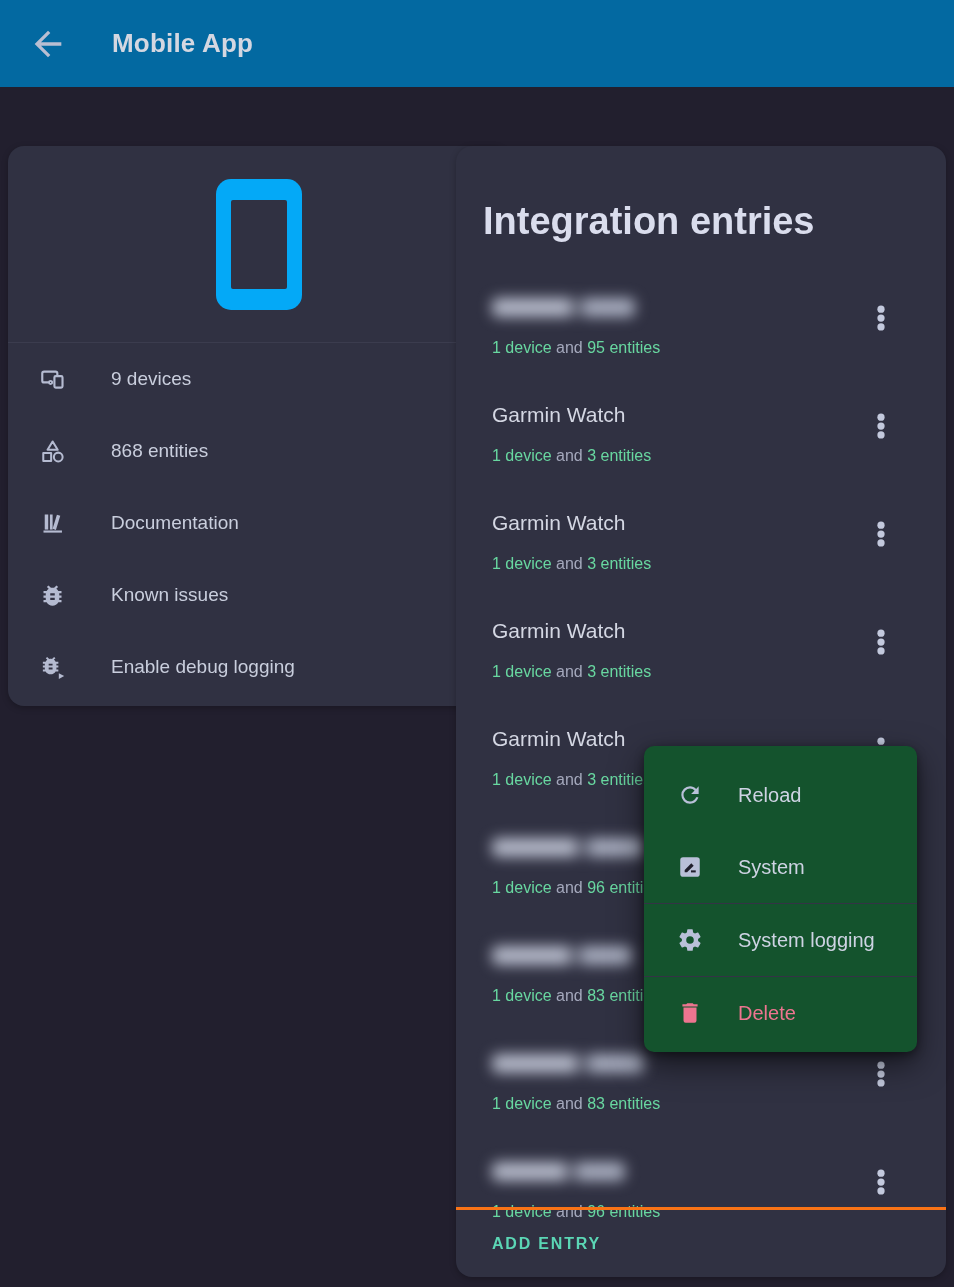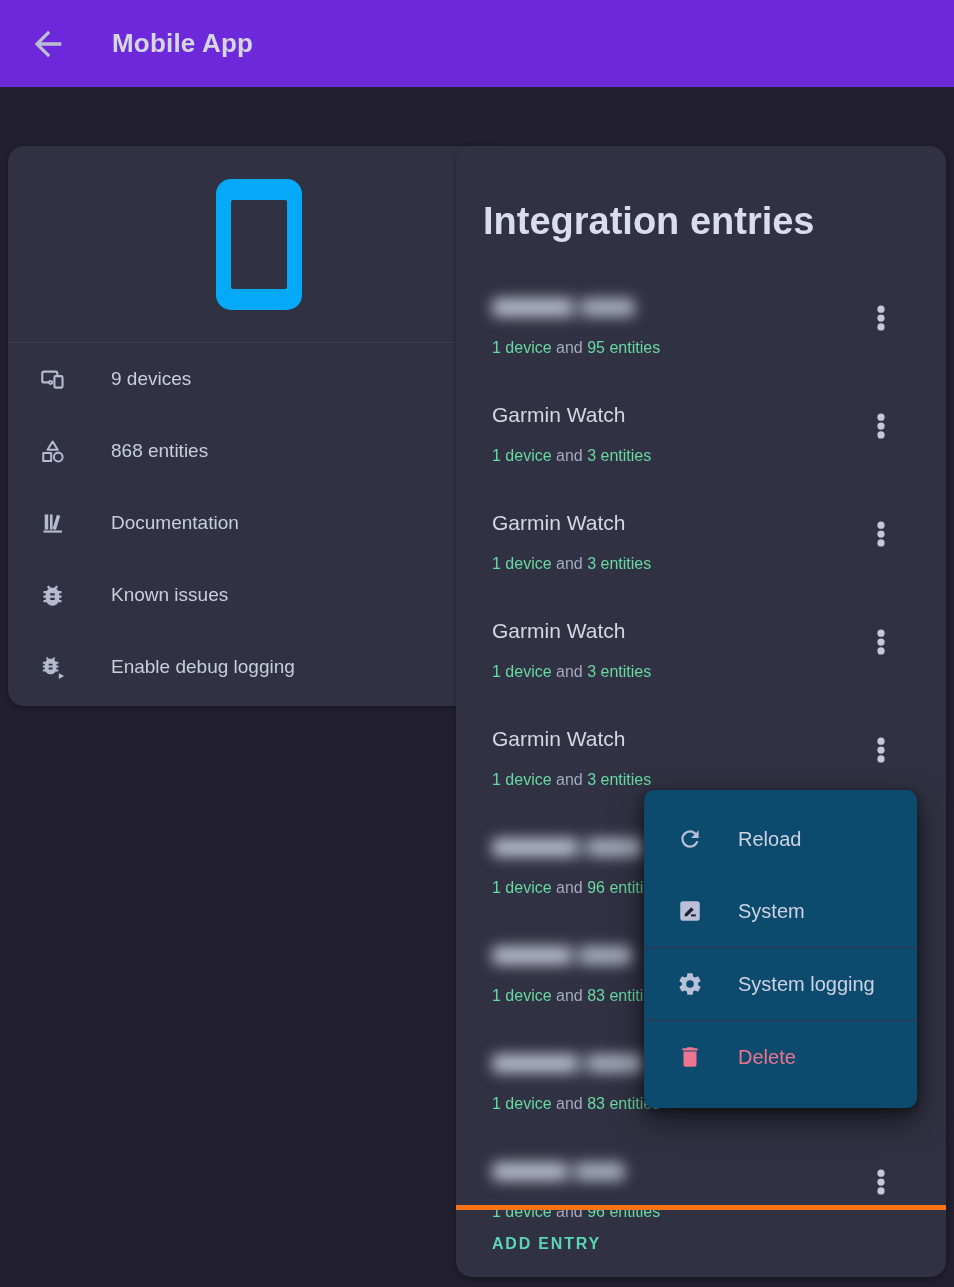--- a/index.html
+++ b/index.html
@@ -5,21 +5,21 @@
   html,body{margin:0;padding:0}
   body{
     width:954px;height:1287px;position:relative;overflow:hidden;
     background:#221f2e;
     font-family:"Liberation Sans",sans-serif;
     -webkit-font-smoothing:antialiased;
   }
   
   .topbar{
     position:absolute;left:0;top:0;width:954px;height:87px;
-    background:#6d28d9;display:flex;align-items:center;
+    background:#0369a1;display:flex;align-items:center;
   }
   .back-btn{width:40px;height:40px;margin-left:28px;border:none;background:none;
     color:#b9bed2;display:flex;align-items:center;justify-content:center;cursor:pointer;padding:0}
   .back-btn svg{width:28px;height:28px}
   .topbar-title{margin-left:44px;font-size:26px;color:#d4d7e1;letter-spacing:.2px}
 
   
   .card{position:absolute;background:#303142;border-radius:16px;box-shadow:0 2px 6px rgba(0,0,0,.25)}
   .info-card{left:8px;top:146px;width:501px;height:560px}
   .entries-card{left:456px;top:146px;width:490px;height:1131px}
@@ -48,28 +48,28 @@
   .blur-name{display:inline-block;height:19px;border-radius:6px;filter:blur(7px);
     background:linear-gradient(90deg,rgba(203,208,224,.85) 0 54%,rgba(203,208,224,.25) 57% 62%,rgba(186,192,210,.85) 65% 100%)}
   .entry-sub{margin-top:18px;font-size:16px;line-height:20px}
   .entry-sub .lnk{color:#68d7a0;cursor:pointer}
   .entry-sub .plain{color:#a4a8bc}
   .kebab-btn{position:absolute;right:45px;top:25px;width:40px;height:40px;border:none;background:none;
     color:#c3c9dd;display:flex;align-items:center;justify-content:center;cursor:pointer;padding:0}
   .kebab-btn svg{width:30px;height:30px}
 
   .entries-footer{position:absolute;left:0;right:0;bottom:0;height:67px;
-    border-top:5px solid #f97316;display:flex;align-items:center}
+    border-top:3px solid #f97316;display:flex;align-items:center}
   .add-entry-btn{margin-left:36px;border:none;background:none;cursor:pointer;padding:0;
     font-family:"Liberation Sans",sans-serif;font-size:16px;font-weight:700;letter-spacing:1.8px;color:#5bd6b5}
 
   
   .context-menu{
-    position:absolute;left:644px;top:790px;width:273px;box-sizing:border-box;
-    background:#0c4a6e;border-radius:10px;padding:13px 0 15px 0;z-index:10;
+    position:absolute;left:644px;top:746px;width:273px;box-sizing:border-box;
+    background:#14532d;border-radius:10px;padding:13px 0 3px 0;z-index:10;
     box-shadow:0 12px 32px rgba(0,0,0,.55),0 3px 10px rgba(0,0,0,.4);
   }
   .menu-item{height:72px;display:flex;align-items:center;padding:0 16px 0 33px;cursor:pointer}
   .menu-item .mic{width:26px;height:26px;color:#b9c0d8;flex:0 0 auto;display:flex}
   .menu-item .mlbl{margin-left:35px;font-size:20px;color:#ced3e3}
   .menu-item.danger .mic,.menu-item.danger .mlbl{color:#ee7590}
   .menu-divider{height:1px;background:#343345;margin:0}
 </style>
 </head>
 <body>

